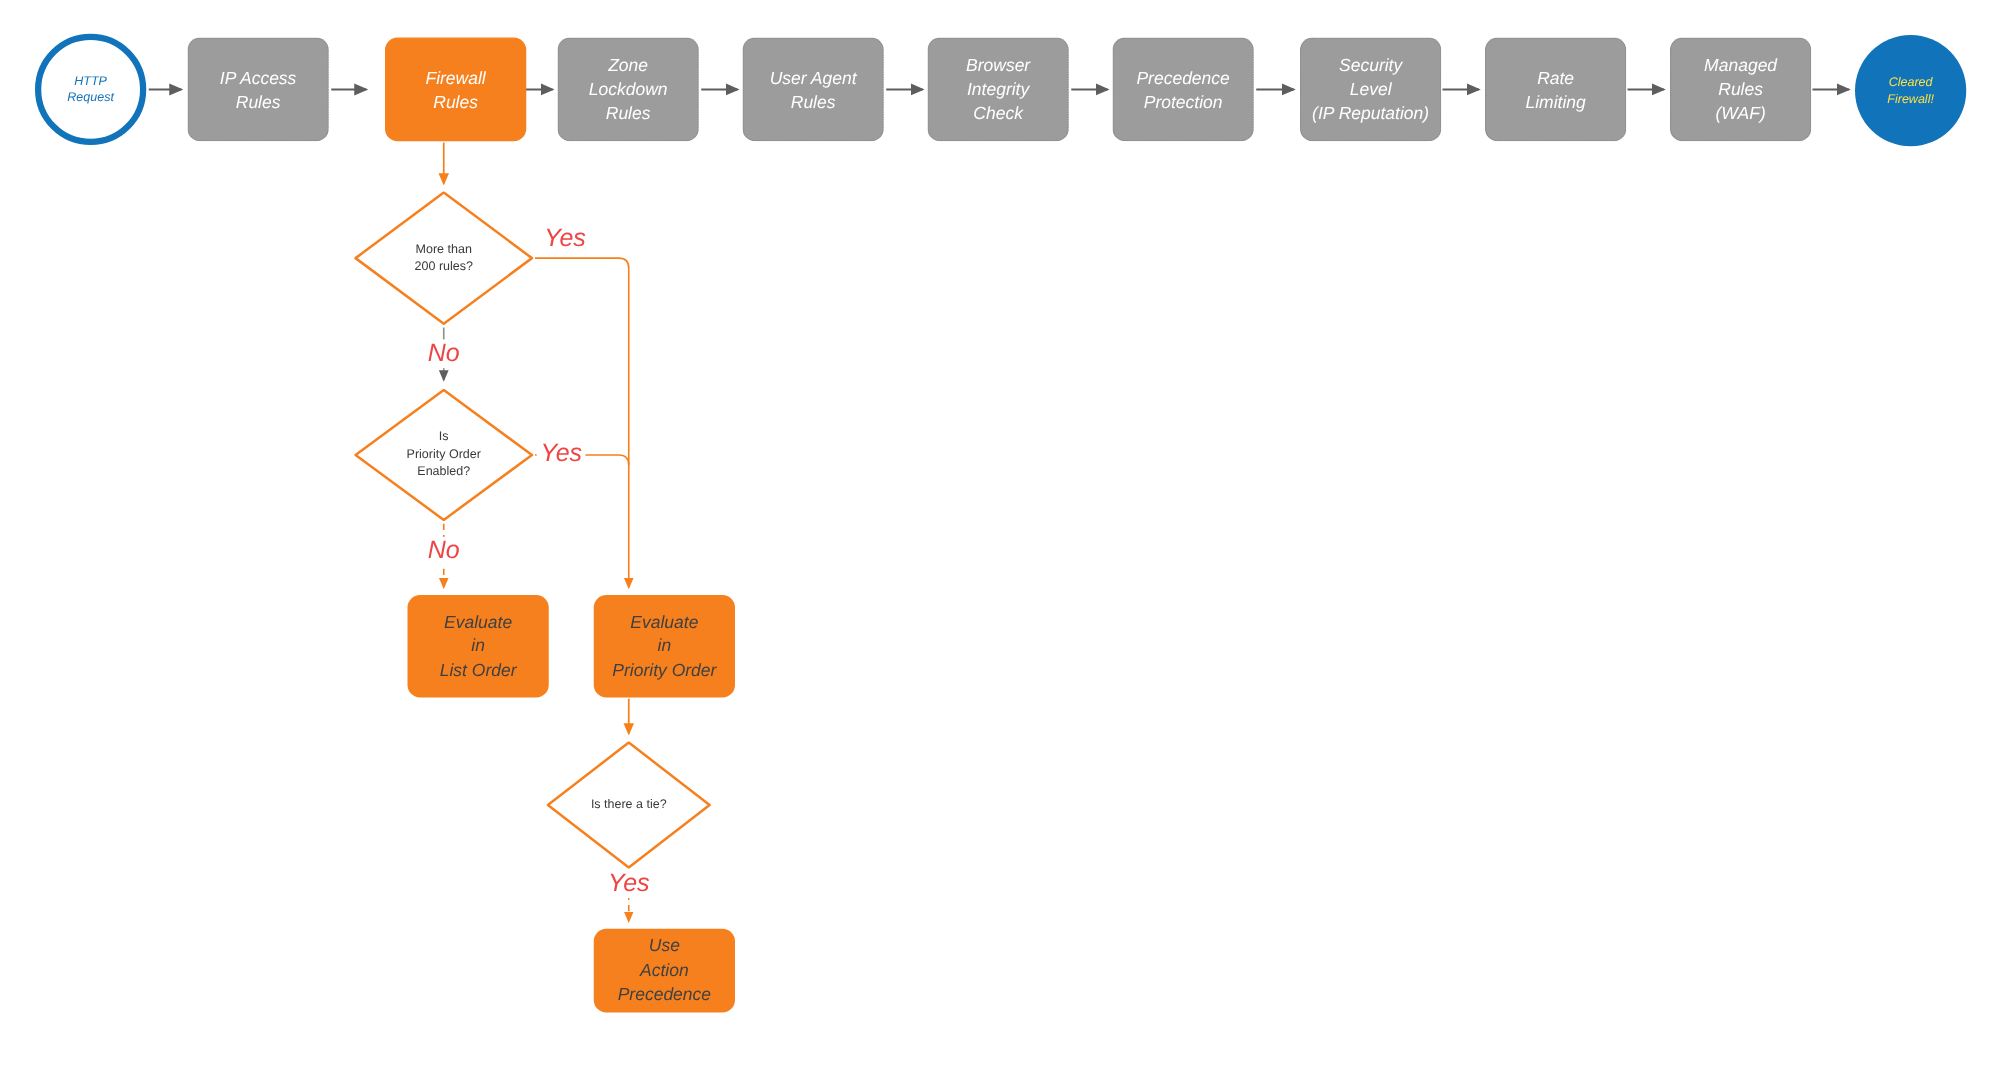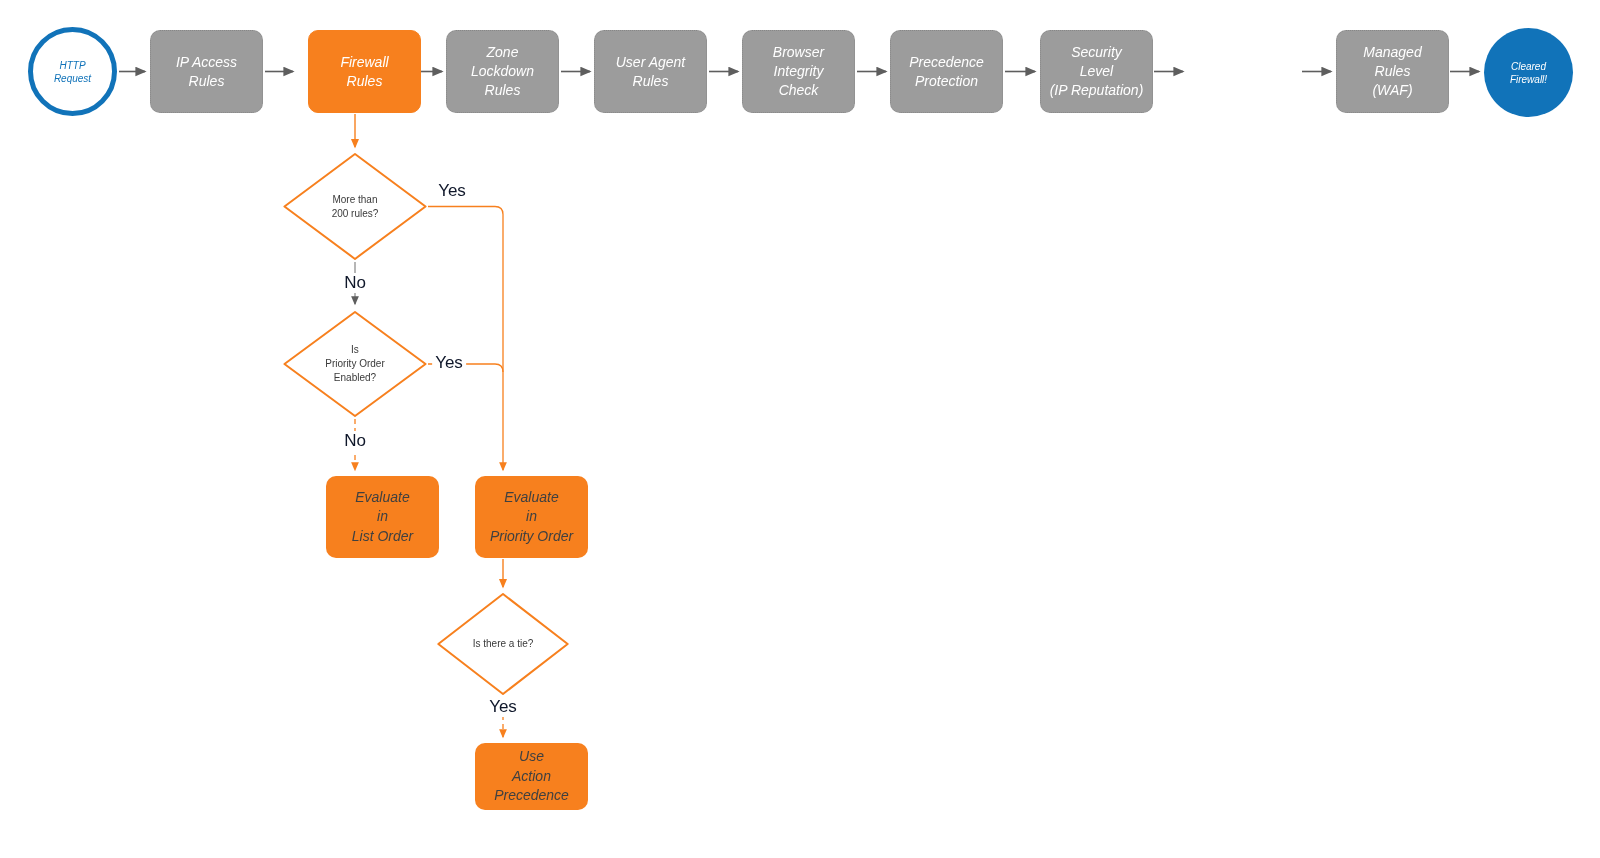--- a/index.html
+++ b/index.html
@@ -67,21 +67,21 @@
     left: 28px; top: 27px;
     width: 89px; height: 89px;
     background: #ffffff;
     border: 5px solid #1173B9;
     color: #1173B9;
   }
   .terminal.end {
     left: 1484px; top: 28px;
     width: 89px; height: 89px;
     background: #1173B9;
-    color: #ffffff;
+    color: #fde047;
   }
   
   .diamond {
     position: absolute;
     display: flex;
     align-items: center;
     justify-content: center;
     z-index: 2;
   }
   .diamond svg {
@@ -113,22 +113,23 @@
     line-height: 1.4;
     text-align: center;
     white-space: pre-line;
     z-index: 2;
     margin-left: 28px;
   }
   
   .edge-label {
     position: absolute;
     transform: translate(-50%, -50%);
-    font-size: 17px;
-    color: #0f172a;
+    font-style: italic;
+    font-size: 20px;
+    color: #ef4444;
     background: #ffffff;
     padding: 0 3px;
     z-index: 3;
   }
 </style>
 </head>
 <body>
 
 <div id="canvas">
 
@@ -202,20 +203,24 @@
   </div>
   <div class="step" style="left:890px">
     <span>Precedence
 Protection</span>
   </div>
   <div class="step" style="left:1040px">
     <span>Security
 Level
 (IP Reputation)</span>
   </div>
+  <div class="step" style="left:1188px">
+    <span>Rate
+Limiting</span>
+  </div>
   <div class="step" style="left:1336px">
     <span>Managed
 Rules
 (WAF)</span>
   </div>
 
   <div class="terminal end">
     <span>Cleared
 Firewall!</span>
   </div>

